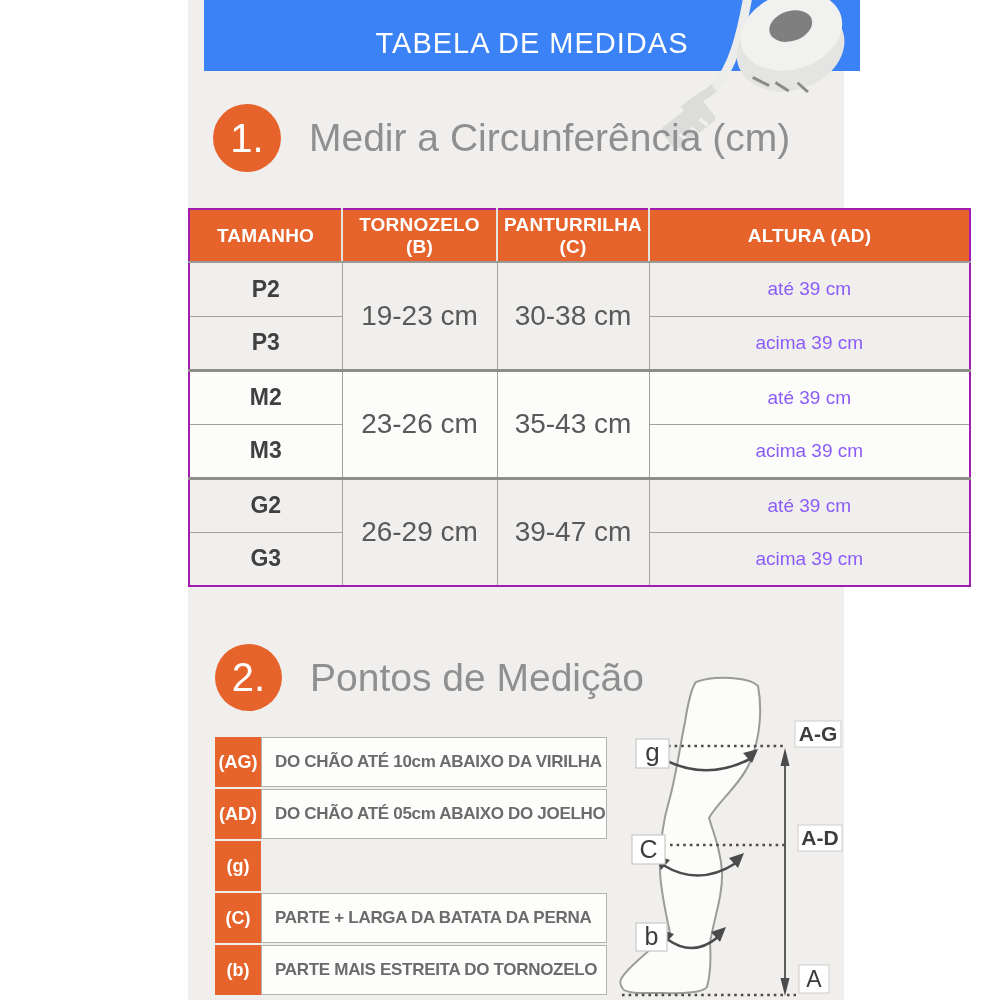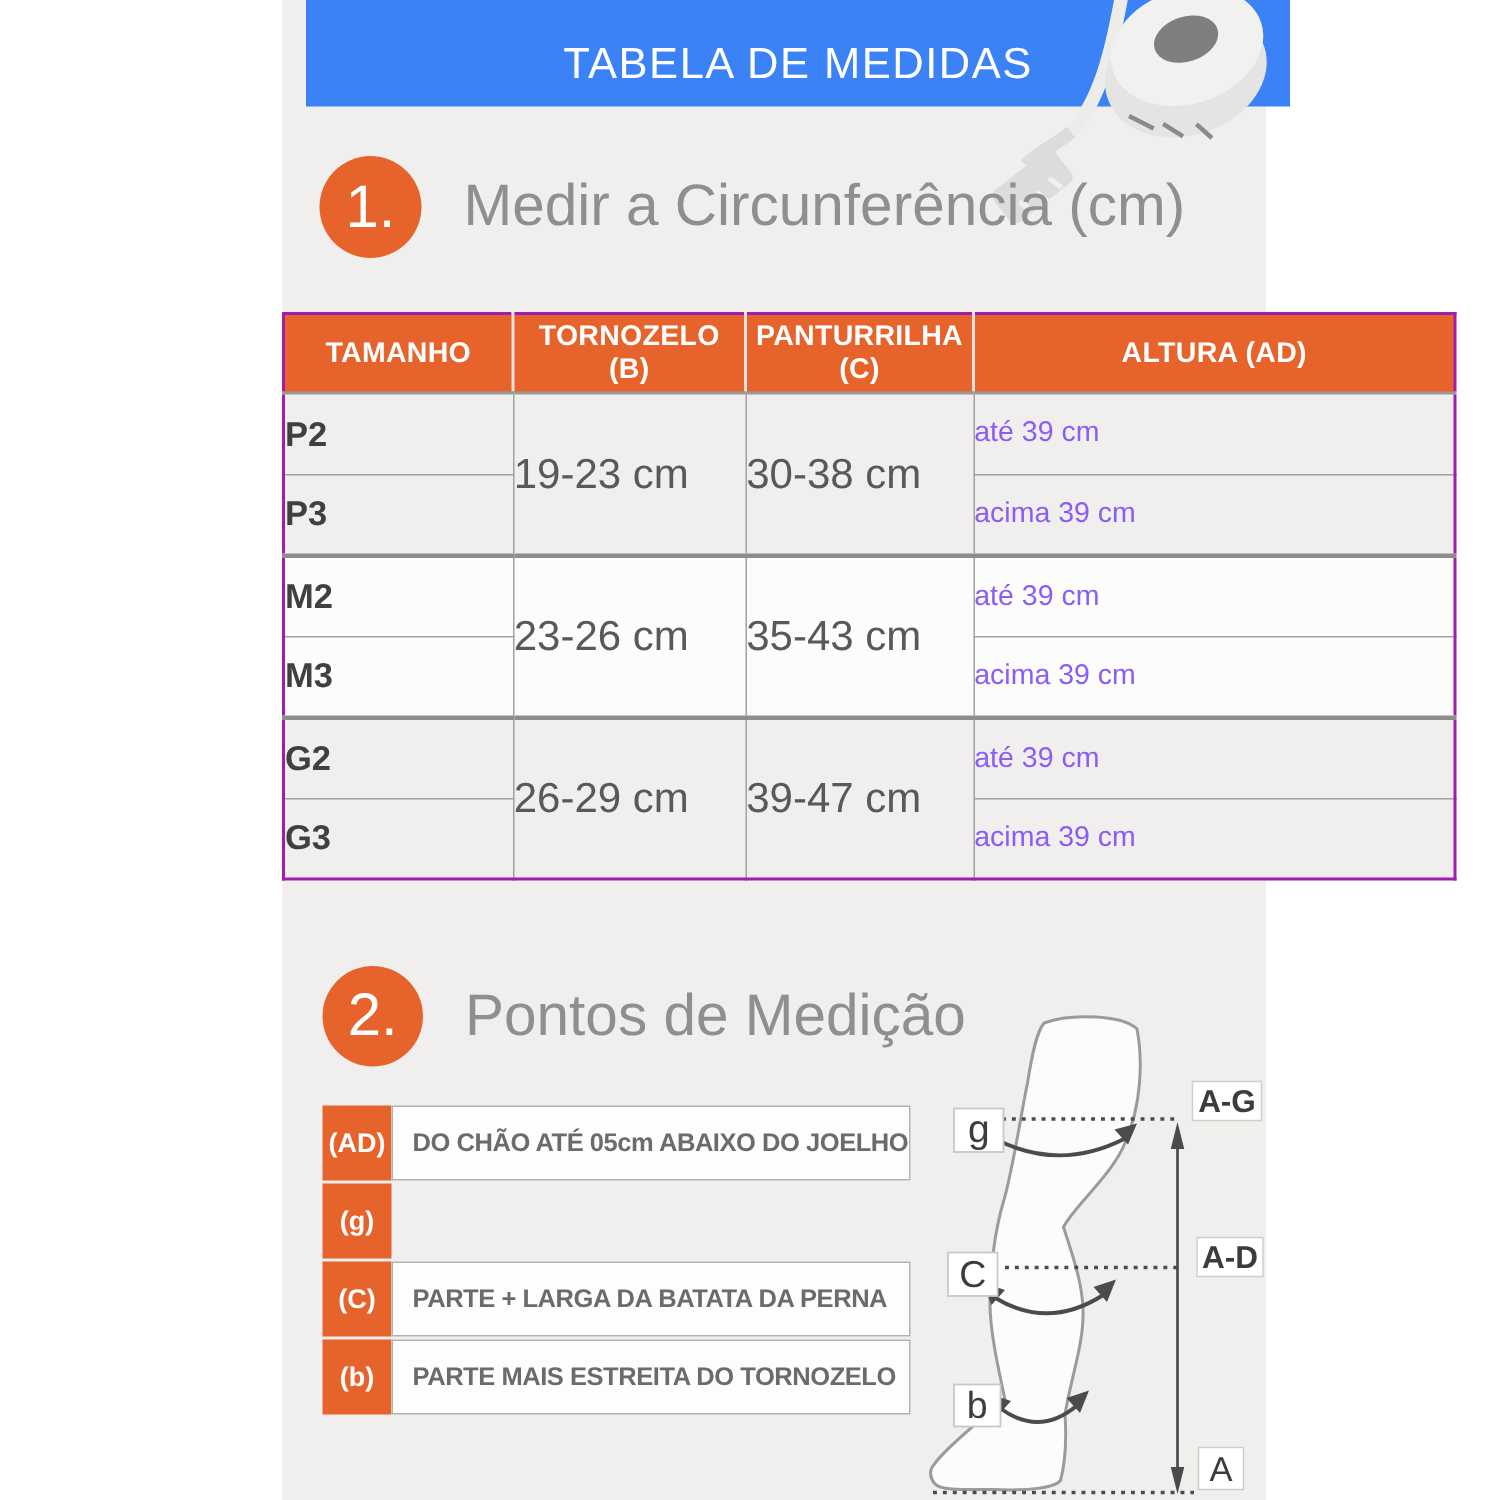--- a/index.html
+++ b/index.html
@@ -27,21 +27,21 @@
   .step-2 .badge { width:67px; height:67px; }
   .step-title { margin-left:28px; font-size:39px; color:#8F8F8F; }
 
   
   .size-table { position:absolute; left:0; top:208px; width:783px; border-collapse:collapse;
                 table-layout:fixed; border:2px solid #a21caf; }
   .size-table th { background:#E7632C; color:#ffffff; font-size:19px; font-weight:bold;
                    height:53px; text-align:center; vertical-align:middle; letter-spacing:0.2px;
                    border-bottom:2px solid #9B9A98; padding:0 6px; }
   .size-table th + th { border-left:2px solid #E2E2E0; }
-  .size-table td { border:1.5px solid #A3A2A0; height:54px; text-align:left; vertical-align:middle; }
+  .size-table td { border:1.5px solid #A3A2A0; height:54px; text-align:center; vertical-align:middle; }
   .size-table tr.gstart td { border-top:3px solid #8E8D8B; }
   .size-table tr.grp-a td { background:#F0EFED; }
   .size-table tr.grp-b td { background:#FCFCFB; }
   .size-table td.size { font-weight:bold; font-size:23px; color:#404040; }
   .size-table td.val  { font-size:28px; color:#595959; }
   .size-table td.hval { font-size:19px; color:#8b5cf6; }
 
   
   .points-list { position:absolute; left:27px; top:737px; width:392px; }
   .point-row { display:flex; height:50px; margin-bottom:2px; }
@@ -143,20 +143,24 @@
 
     <div class="step-row step-2">
       <div class="badge">
         <span>2.</span>
       </div>
       <div class="step-title">Pontos de Medição</div>
     </div>
 
     <div class="points-list">
       <div class="point-row">
+        <div class="point-label">(AG)</div>
+        <div class="point-text">DO CHÃO ATÉ 10cm ABAIXO DA VIRILHA</div>
+      </div>
+      <div class="point-row">
         <div class="point-label">(AD)</div>
         <div class="point-text">DO CHÃO ATÉ 05cm ABAIXO DO JOELHO</div>
       </div>
       <div class="point-row">
         <div class="point-label">(g)</div>
       </div>
       <div class="point-row">
         <div class="point-label">(C)</div>
         <div class="point-text">PARTE + LARGA DA BATATA DA PERNA</div>
       </div>

